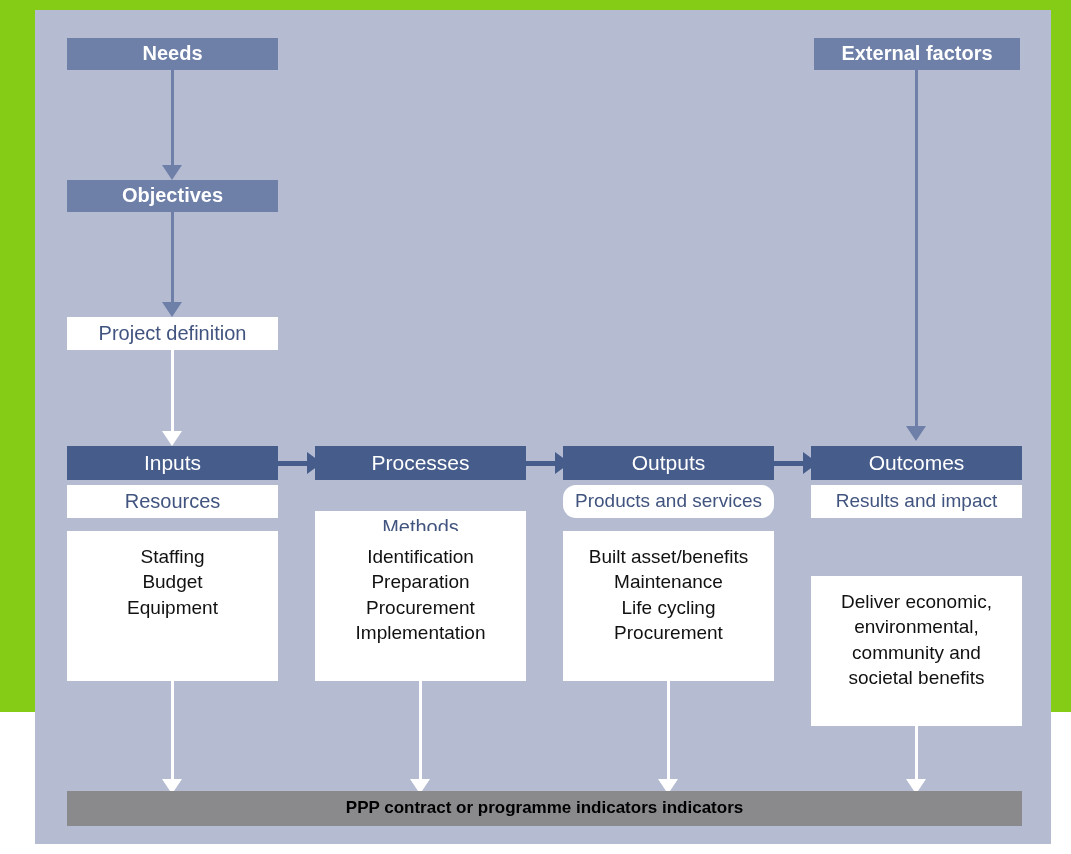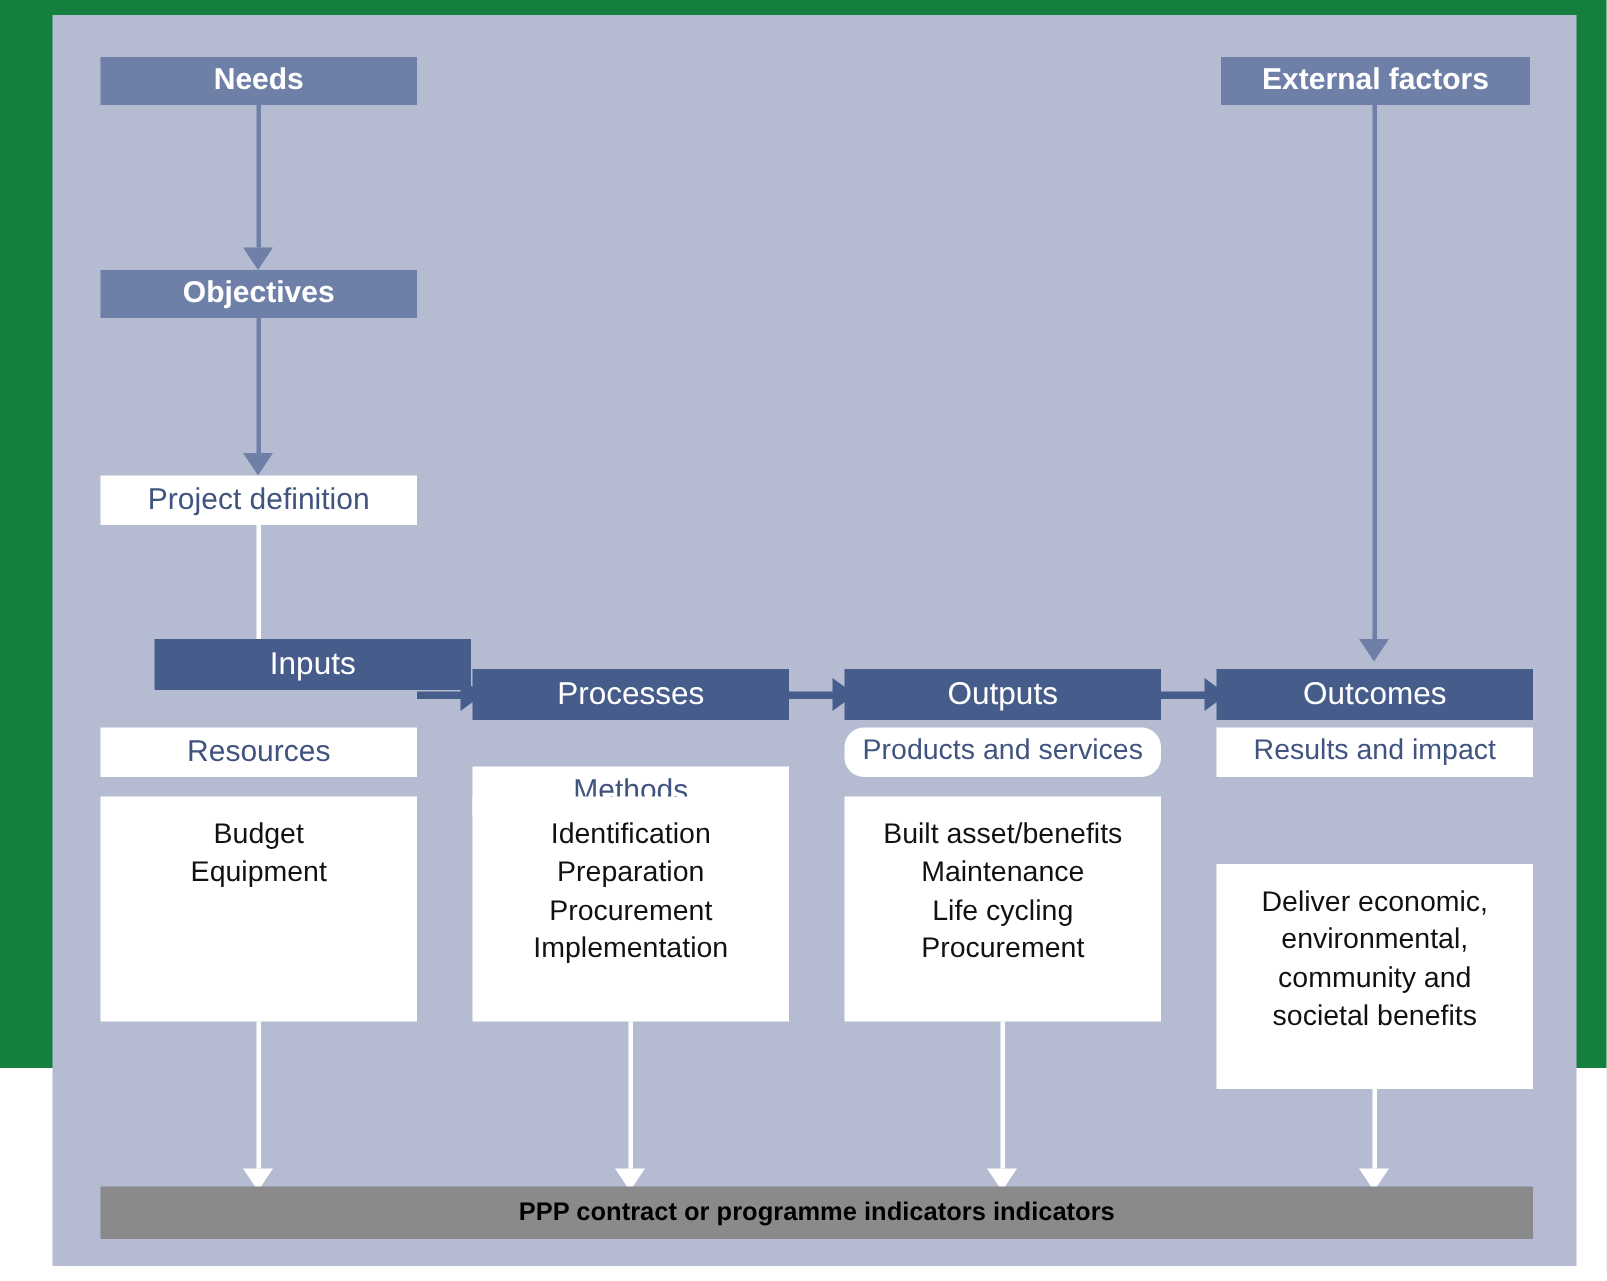--- a/index.html
+++ b/index.html
@@ -11,21 +11,21 @@
     width: 1071px;
     height: 854px;
     font-family: "Liberation Sans", sans-serif;
     overflow: hidden;
   }
 
   #canvas {
     position: relative;
     width: 1071px;
     height: 712px;
-    background: #15803d;
+    background: #84cc16;
   }
 
   
   .panel {
     position: absolute;
     left: 35px;
     top: 10px;
     width: 1016px;
     height: 834px;
     background: #b5bcd2;
@@ -145,28 +145,29 @@
     <div class="vline white" style="left:136px; top:340px; height:81px;"></div>
     <div class="vhead white" style="left:127px; top:421px;"></div>
 
     <div class="node chip-mid" style="left:779px; top:28px; width:206px; height:32px;">
       <span>External factors</span>
     </div>
 
     <div class="vline mid" style="left:880px; top:60px; height:356px;"></div>
     <div class="vhead mid" style="left:871px; top:416px;"></div>
 
-    <div class="node chip-dark" style="left:32px; top:416px; width:211px; height:34px;margin-left:36px;">
+    <div class="node chip-dark" style="left:32px; top:436px; width:211px; height:34px;">
       <span>Inputs</span>
     </div>
     <div class="node chip-white-blue" style="left:32px; top:475px; width:211px; height:33px;">
       <span>Resources</span>
     </div>
     <div class="node chip-white-list" style="left:32px; top:521px; width:211px; height:150px;">
       <div class="lines">
+        <div>Staffing</div>
         <div>Budget</div>
         <div>Equipment</div>
       </div>
     </div>
 
     <div class="vline white" style="left:136px; top:671px; height:98px;"></div>
     <div class="vhead white" style="left:127px; top:769px;"></div>
 
     <div class="hline" style="left:243px; top:451px; width:33px;"></div>
     <div class="hhead" style="left:272px; top:442px;"></div>

